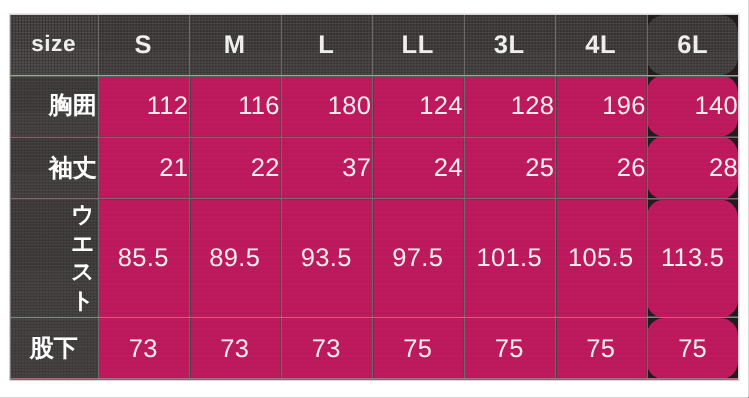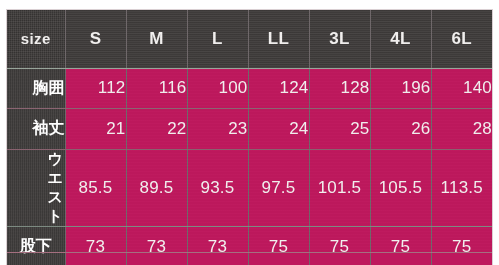--- a/index.html
+++ b/index.html
@@ -43,25 +43,25 @@
     padding: 0;
     margin: 0;
     text-align: center;
     vertical-align: middle;
     color: #f2f0ef;
     border-right: 1px solid #6f686a;
     border-bottom: 1px solid #6f686a;
     position: relative;
   }
   .size-table td:last-child,
-  .size-table th:last-child { border-right: none; }
+  .size-table th:last-child { border-right: none; border-radius: 12px; }
   .size-table tr:last-child td { border-bottom: none; }
 
   
-  .head-row { height: 58px; }
+  .head-row { height: 40px; }
   .head-row th {
     background-color: #3c3938;
     background-image:
       repeating-linear-gradient(0deg,   rgba(255,255,255,0.045) 0px, rgba(255,255,255,0.045) 1px, rgba(0,0,0,0.05) 1px, rgba(0,0,0,0.05) 2px),
       repeating-linear-gradient(90deg,  rgba(255,255,255,0.05)  0px, rgba(255,255,255,0.05)  1px, rgba(0,0,0,0.06) 1px, rgba(0,0,0,0.06) 2px);
     font-size: 17px;
     font-weight: bold;
     letter-spacing: 0.4px;
     border-bottom-color: #9aa79c;
   }
@@ -144,33 +144,33 @@
         <th>6L</th>
       </tr>
     </thead>
 
     <tbody>
 
       <tr class="data-row rule-warm">
         <td class="row-label">胸囲</td>
         <td>112</td>
         <td>116</td>
-        <td>100</td>
+        <td>180</td>
         <td>124</td>
         <td>128</td>
         <td>196</td>
         <td>140</td>
       </tr>
 
 
       <tr class="data-row rule-warm">
         <td class="row-label">袖丈</td>
         <td>21</td>
         <td>22</td>
-        <td>23</td>
+        <td>37</td>
         <td>24</td>
         <td>25</td>
         <td>26</td>
         <td>28</td>
       </tr>
 
       <tr class="data-row rule-cool">
         <td class="row-label tight">ウエスト</td>
         <td>85.5</td>
         <td>89.5</td>

